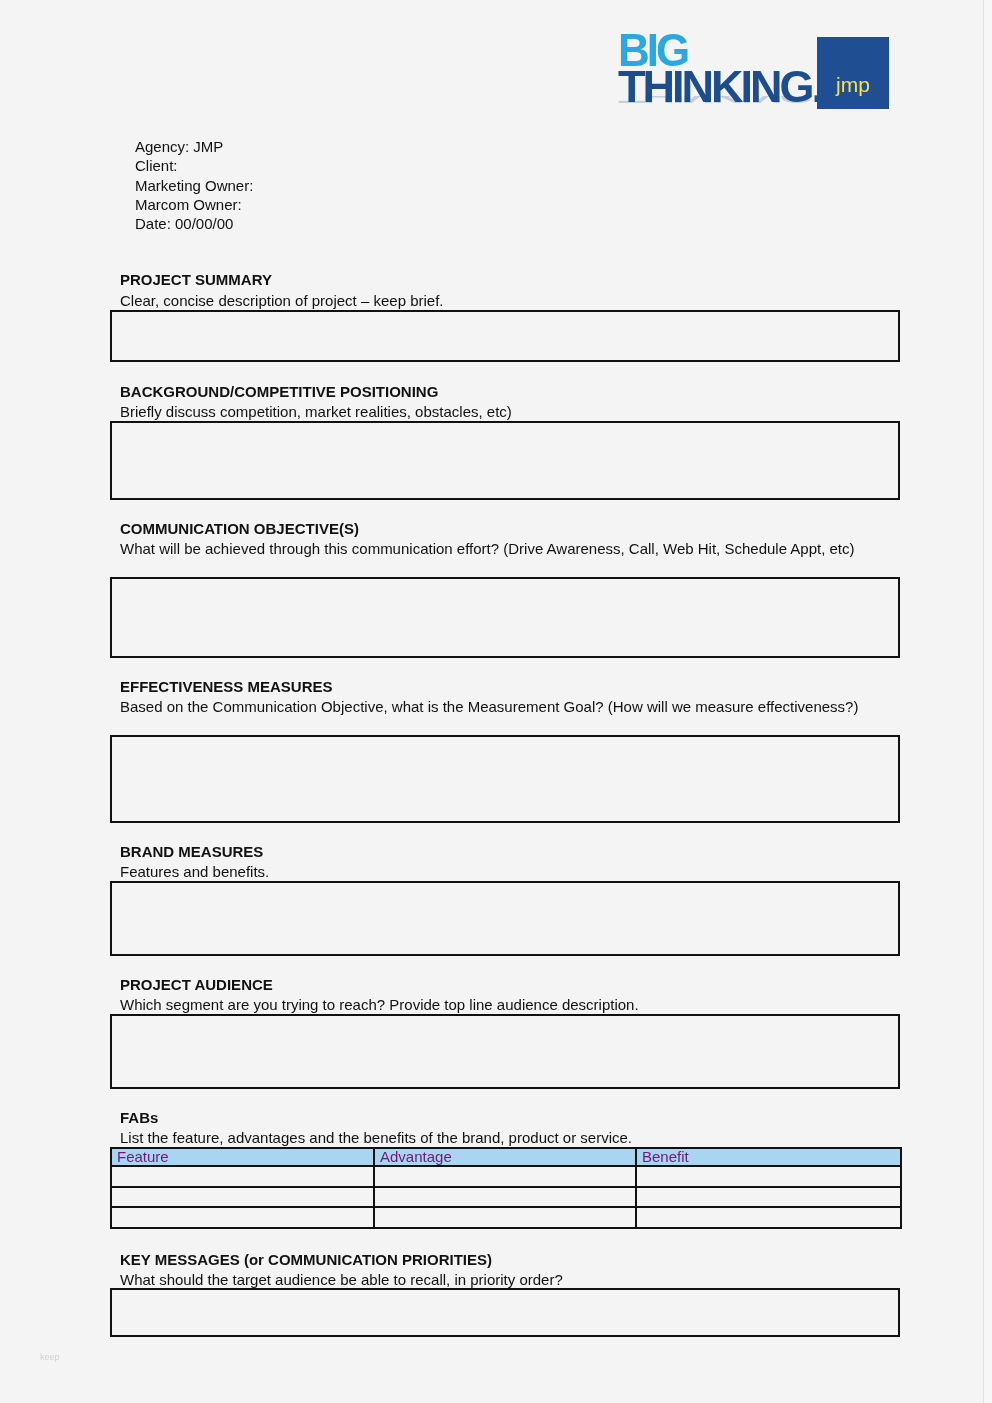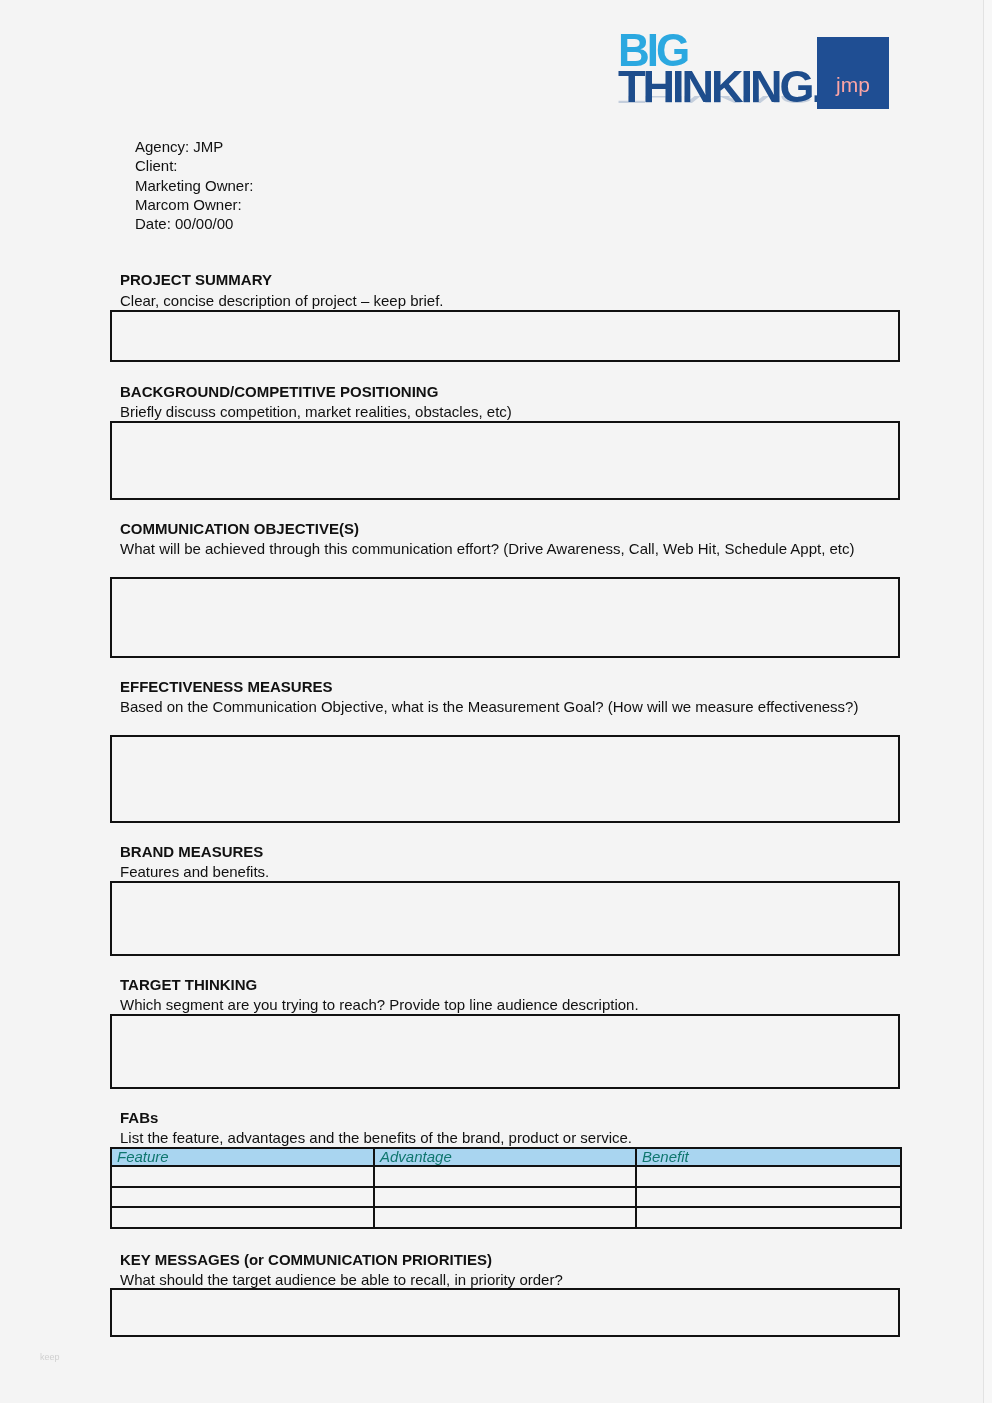--- a/index.html
+++ b/index.html
@@ -28,21 +28,21 @@
     color: #1e4d8c;
   }
   .logo-reflect {
     position: absolute; left: 0; top: 73px;
     font-weight: bold; font-size: 45px; line-height: 40px; letter-spacing: -3px;
     color: #1e4d8c; transform: scaleY(-0.45); transform-origin: top;
     opacity: 0.22; height: 20px; overflow: hidden;
   }
   .logo-box {
     position: absolute; left: 817px; top: 37px; width: 72px; height: 72px;
-    background: #1f4e93; color: #fca5a5;
+    background: #1f4e93; color: #fde047;
     font-family: "Liberation Sans", sans-serif; font-size: 21px;
     display: flex; align-items: flex-end; justify-content: center;
     box-sizing: border-box; padding-bottom: 12px;
   }
   
   .meta { position: absolute; left: 120px; top: 137px; font-size: 15px; line-height: 19.3px; margin-left: 15px; }
   .meta div { white-space: nowrap; }
   
   .sec-title { position: absolute; left: 120px; font-size: 15px; font-weight: bold; white-space: nowrap; }
   .sec-desc { position: absolute; left: 120px; font-size: 15px; line-height: 19px; width: 760px; }
@@ -53,21 +53,21 @@
   
   .fab-table {
     position: absolute; left: 110px; top: 1147px; width: 790px;
     border-collapse: collapse; box-sizing: border-box; table-layout: fixed;
     border: 2px solid #111;
   }
   .fab-table th, .fab-table td {
     border: 2px solid #111; height: 18px; padding: 0 5px; box-sizing: border-box;
     font-size: 15px; font-weight: normal; text-align: left; line-height: 16px;
   }
-  .fab-table th { background: #a9d5f0; color: #0f766e; font-style: italic; }
+  .fab-table th { background: #a9d5f0; color: #701a75; }
   .fab-table td { background: #f4f4f4; }
   .watermark { position: absolute; left: 40px; top: 1352px; font-size: 9px; color: #d0d0d0; }
 </style>
 </head>
 <body>
 
 <div class="page-edge"></div>
 
 <div class="logo-text">
   <div class="logo-big">BIG</div>
@@ -99,21 +99,21 @@
 <div class="box" style="top:577px;height:81px"></div>
 
 <div class="sec-title" style="top:678px">EFFECTIVENESS MEASURES</div>
 <div class="sec-desc" style="top:697px">Based on the Communication Objective, what is the Measurement Goal? (How will we measure effectiveness?)</div>
 <div class="box" style="top:735px;height:88px"></div>
 
 <div class="sec-title" style="top:843px">BRAND MEASURES</div>
 <div class="sec-desc" style="top:862px">Features and benefits.</div>
 <div class="box" style="top:881px;height:75px"></div>
 
-<div class="sec-title" style="top:976px">TARGET THINKING</div>
+<div class="sec-title" style="top:976px">PROJECT AUDIENCE</div>
 <div class="sec-desc" style="top:995px">Which segment are you trying to reach? Provide top line audience description.</div>
 <div class="box" style="top:1014px;height:75px"></div>
 
 <div class="sec-title" style="top:1109px">FABs</div>
 <div class="sec-desc" style="top:1128px">List the feature, advantages and the benefits of the brand, product or service.</div>
 <table class="fab-table">
   <colgroup>
       <col style="width:263px">
       <col style="width:262px">
       <col style="width:265px">

